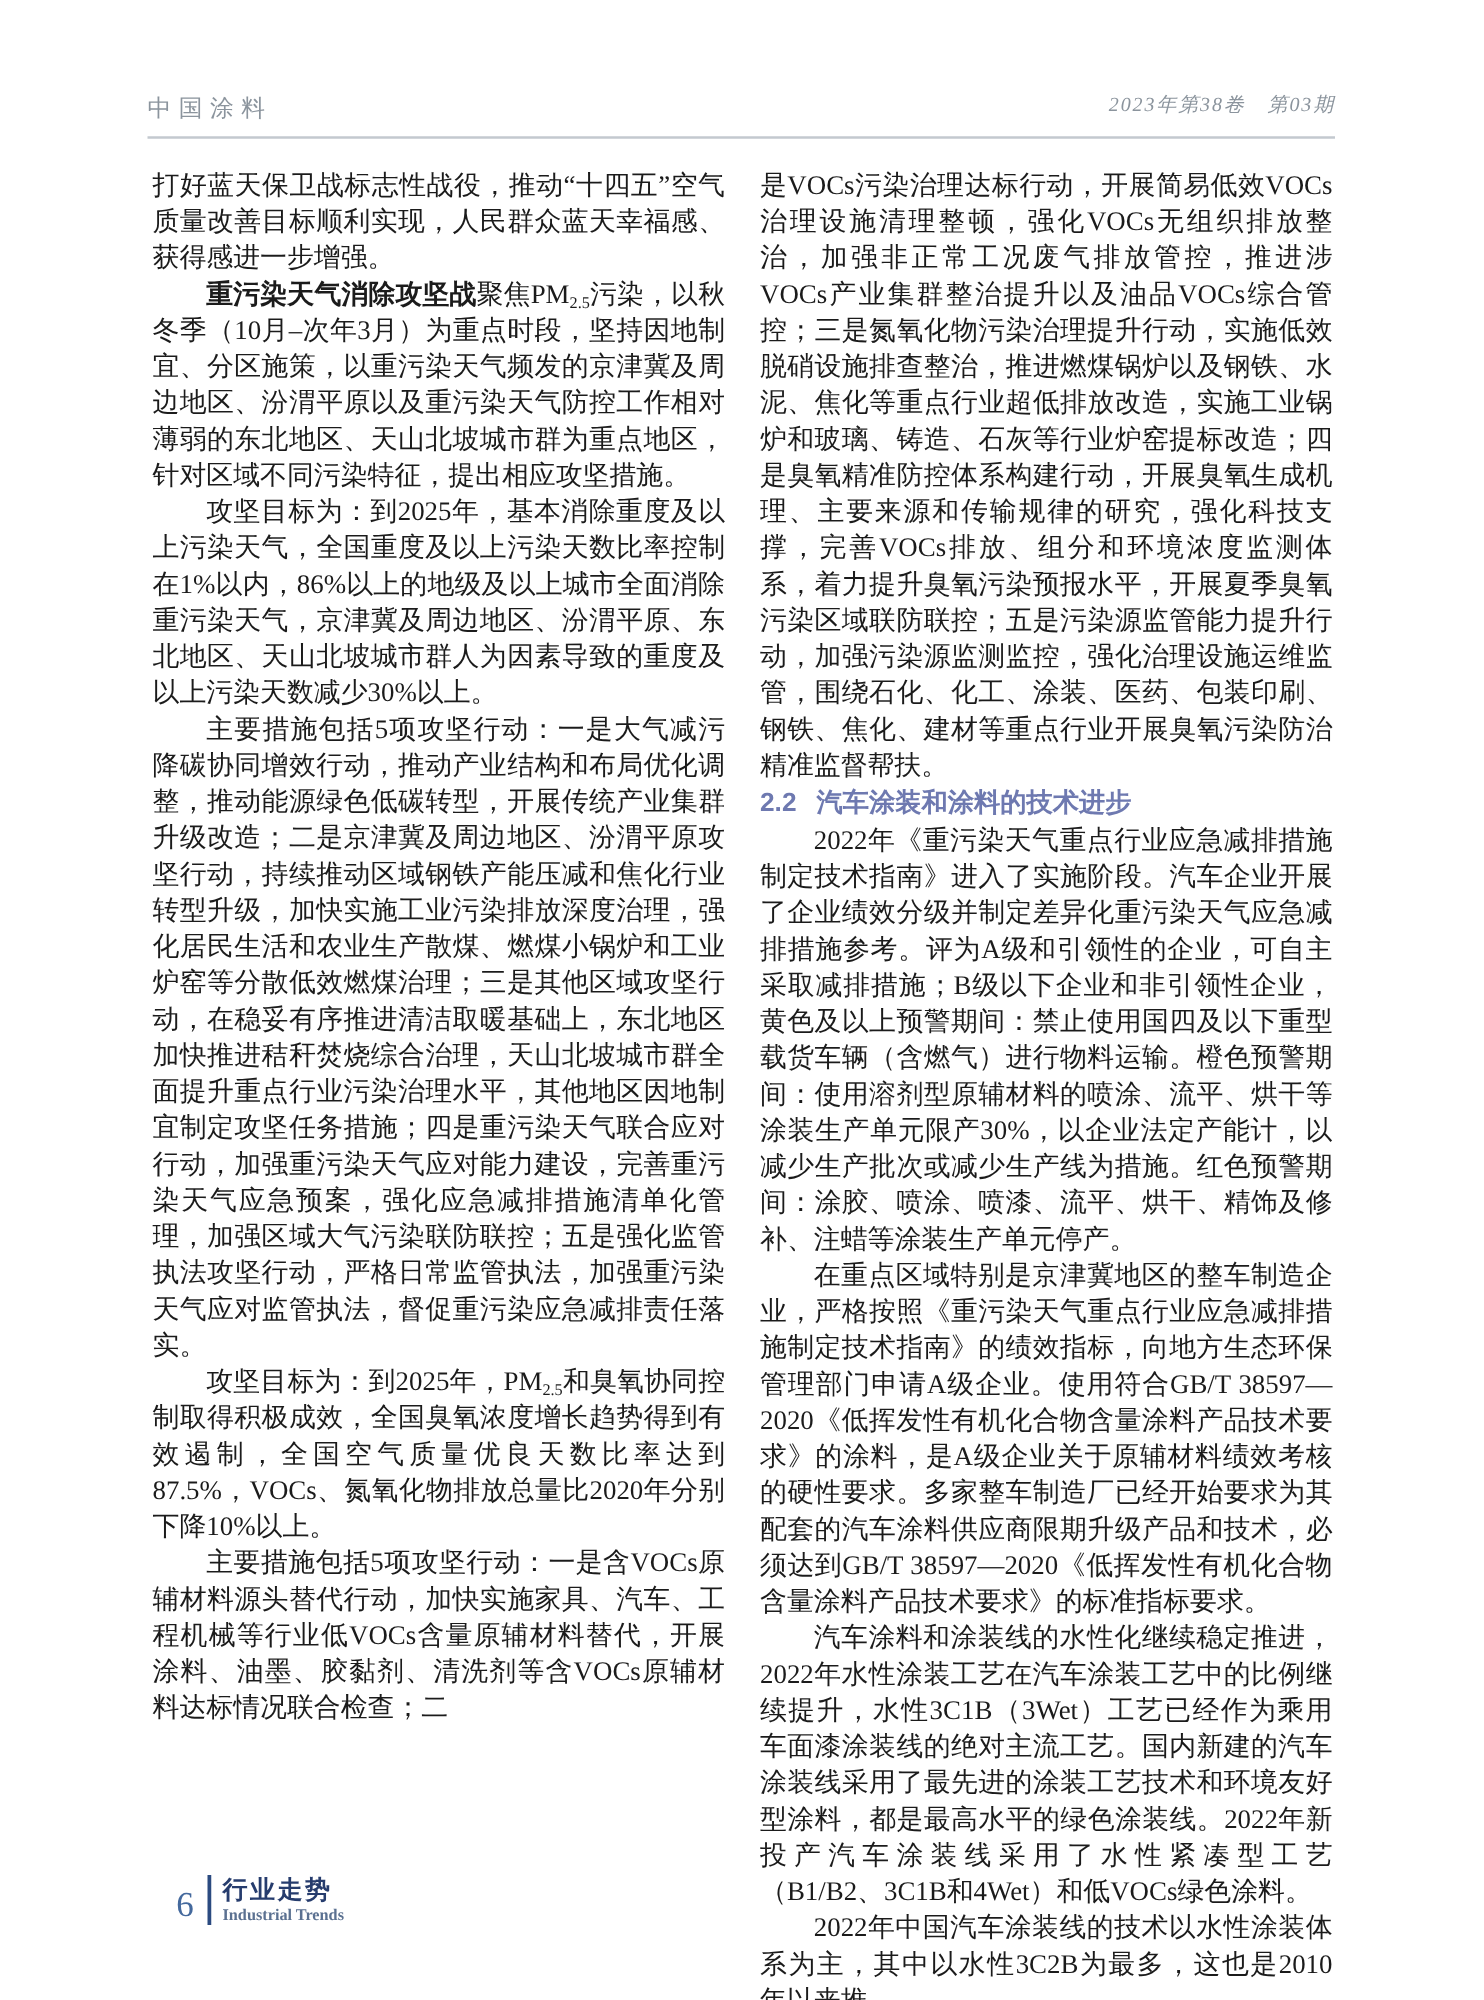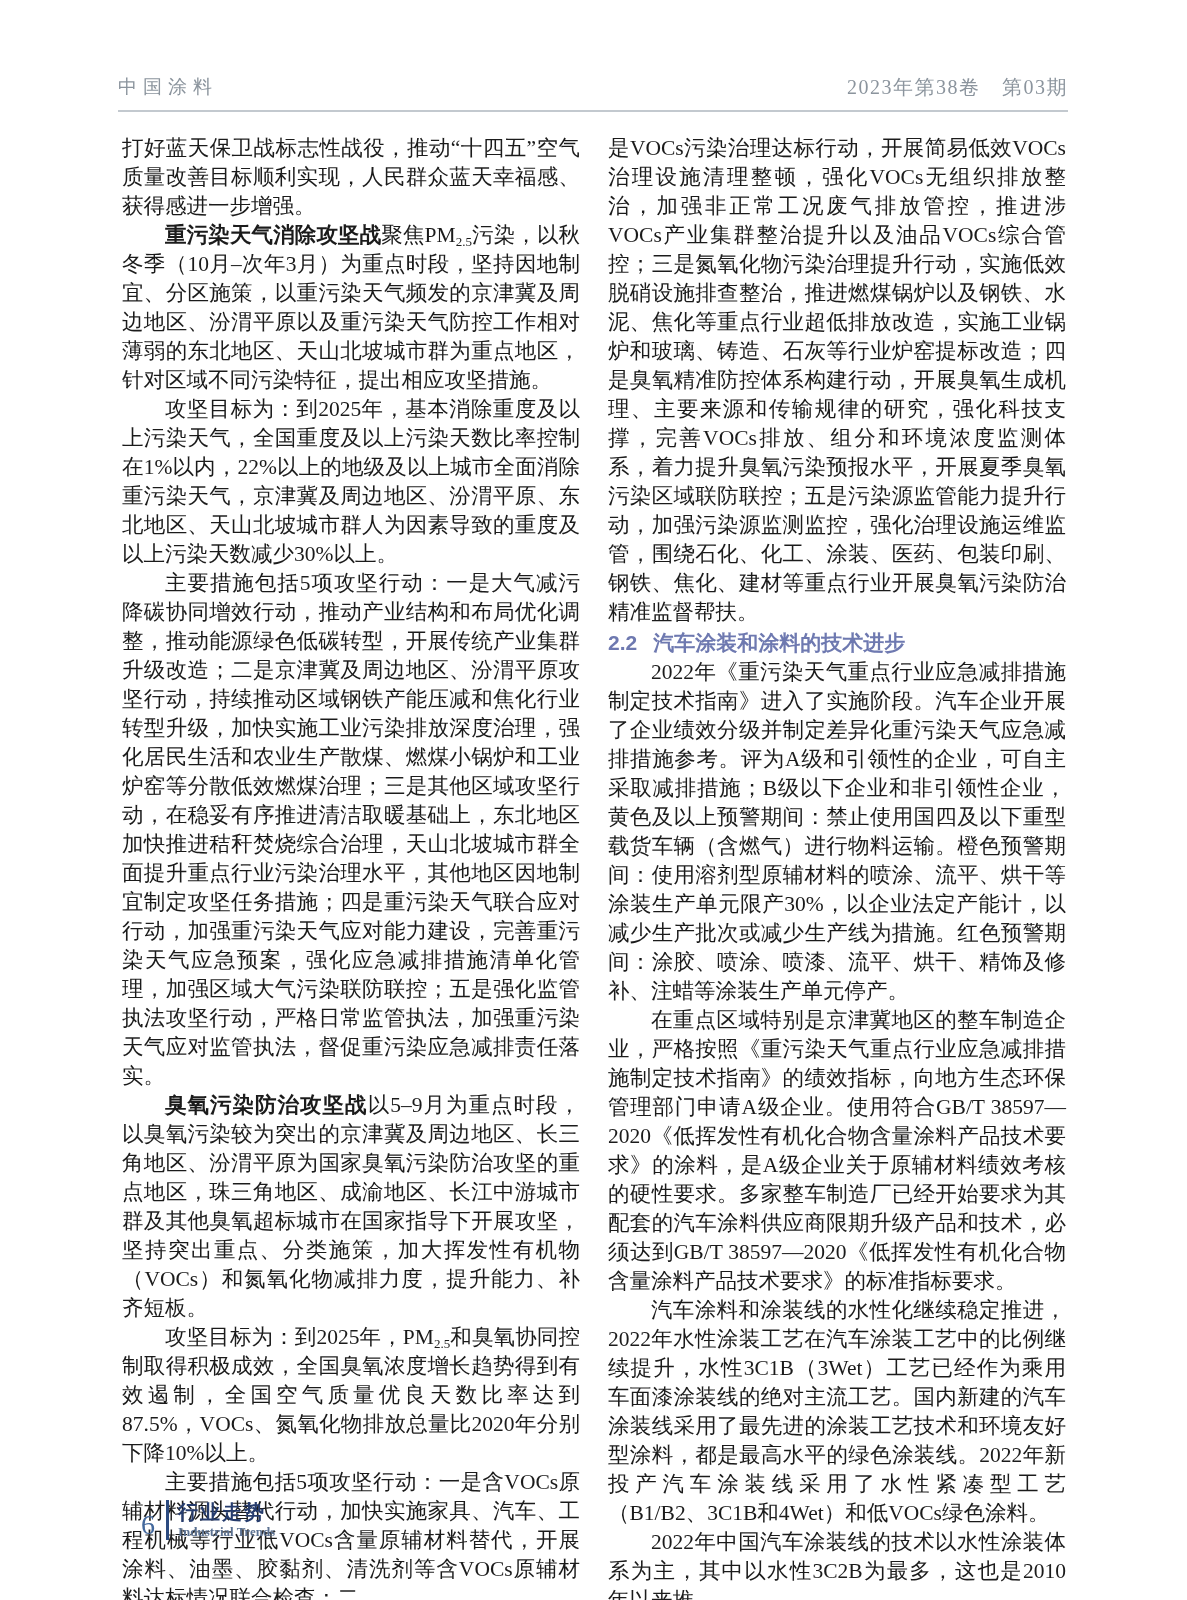--- a/index.html
+++ b/index.html
@@ -9,21 +9,21 @@
     font-family:"Liberation Serif","DejaVu Serif",serif;
     position:relative;
     overflow:hidden;
   }
   .page-header {
     position:absolute; top:74px; left:118px; width:950px;
     display:flex; justify-content:space-between; 
     padding-bottom:9px; border-bottom:2px solid #c3c9cf;
   }
   .journal-name { font-size:19px; color:#8b949d; letter-spacing:6px; }
-  .issue-info   { font-size:20px; color:#8b949d; letter-spacing:1.5px; }
+  .issue-info   { font-size:16px; color:#8b949d; letter-spacing:1.5px;font-style:italic; }
 
   .content {
     position:absolute; top:134px; left:122px; width:944px;
     display:flex; gap:28px;
   }
   .col {
     width:458px;
     font-size:21.5px;
     line-height:29px;
     color:#1b1b1b;
@@ -70,23 +70,22 @@
 
   <header class="page-header">
     <span class="journal-name">中国涂料</span>
     <span class="issue-info">2023年第38卷　第03期</span>
   </header>
 
   <main class="content">
     <section class="col">
         <p class="para"><span>打好蓝天保卫战标志性战役，推动“十四五”空气质量改善目标顺利实现，人民群众蓝天幸福感、获得感进一步增强。</span></p>
         <p class="para indent"><span class="bold">重污染天气消除攻坚战</span><span>聚焦PM</span><sub>2.5</sub><span>污染，以秋冬季（10月–次年3月）为重点时段，坚持因地制宜、分区施策，以重污染天气频发的京津冀及周边地区、汾渭平原以及重污染天气防控工作相对薄弱的东北地区、天山北坡城市群为重点地区，针对区域不同污染特征，提出相应攻坚措施。</span></p>
-        <p class="para indent"><span>攻坚目标为：到2025年，基本消除重度及以上污染天气，全国重度及以上污染天数比率控制在1%以内，22%以上的地级及以上城市全面消除重污染天气，京津冀及周边地区、汾渭平原、东北地区、天山北坡城市群人为因素导致的重度及以上污染天数减少30%以上。</span></p>
+        <p class="para indent"><span>攻坚目标为：到2025年，基本消除重度及以上污染天气，全国重度及以上污染天数比率控制在1%以内，86%以上的地级及以上城市全面消除重污染天气，京津冀及周边地区、汾渭平原、东北地区、天山北坡城市群人为因素导致的重度及以上污染天数减少30%以上。</span></p>
         <p class="para indent"><span>主要措施包括5项攻坚行动：一是大气减污降碳协同增效行动，推动产业结构和布局优化调整，推动能源绿色低碳转型，开展传统产业集群升级改造；二是京津冀及周边地区、汾渭平原攻坚行动，持续推动区域钢铁产能压减和焦化行业转型升级，加快实施工业污染排放深度治理，强化居民生活和农业生产散煤、燃煤小锅炉和工业炉窑等分散低效燃煤治理；三是其他区域攻坚行动，在稳妥有序推进清洁取暖基础上，东北地区加快推进秸秆焚烧综合治理，天山北坡城市群全面提升重点行业污染治理水平，其他地区因地制宜制定攻坚任务措施；四是重污染天气联合应对行动，加强重污染天气应对能力建设，完善重污染天气应急预案，强化应急减排措施清单化管理，加强区域大气污染联防联控；五是强化监管执法攻坚行动，严格日常监管执法，加强重污染天气应对监管执法，督促重污染应急减排责任落实。</span></p>
-        <p class="para indent"><span class="bold">臭氧污染防治攻坚战</span><span>以5–9月为重点时段，以臭氧污染较为突出的京津冀及周边地区、长三角地区、汾渭平原为国家臭氧污染防治攻坚的重点地区，珠三角地区、成渝地区、长江中游城市群及其他臭氧超标城市在国家指导下开展攻坚，坚持突出重点、分类施策，加大挥发性有机物（VOCs）和氮氧化物减排力度，提升能力、补齐短板。</span></p>
         <p class="para indent"><span>攻坚目标为：到2025年，PM</span><sub>2.5</sub><span>和臭氧协同控制取得积极成效，全国臭氧浓度增长趋势得到有效遏制，全国空气质量优良天数比率达到87.5%，VOCs、氮氧化物排放总量比2020年分别下降10%以上。</span></p>
         <p class="para indent"><span>主要措施包括5项攻坚行动：一是含VOCs原辅材料源头替代行动，加快实施家具、汽车、工程机械等行业低VOCs含量原辅材料替代，开展涂料、油墨、胶黏剂、清洗剂等含VOCs原辅材料达标情况联合检查；二</span></p>
       </section>
     <section class="col">
         <p class="para"><span>是VOCs污染治理达标行动，开展简易低效VOCs治理设施清理整顿，强化VOCs无组织排放整治，加强非正常工况废气排放管控，推进涉VOCs产业集群整治提升以及油品VOCs综合管控；三是氮氧化物污染治理提升行动，实施低效脱硝设施排查整治，推进燃煤锅炉以及钢铁、水泥、焦化等重点行业超低排放改造，实施工业锅炉和玻璃、铸造、石灰等行业炉窑提标改造；四是臭氧精准防控体系构建行动，开展臭氧生成机理、主要来源和传输规律的研究，强化科技支撑，完善VOCs排放、组分和环境浓度监测体系，着力提升臭氧污染预报水平，开展夏季臭氧污染区域联防联控；五是污染源监管能力提升行动，加强污染源监测监控，强化治理设施运维监管，围绕石化、化工、涂装、医药、包装印刷、钢铁、焦化、建材等重点行业开展臭氧污染防治精准监督帮扶。</span></p>
         <div class="sec-heading"><span class="sec-num">2.2</span><span>汽车涂装和涂料的技术进步</span></div>
         <p class="para indent"><span>2022年《重污染天气重点行业应急减排措施制定技术指南》进入了实施阶段。汽车企业开展了企业绩效分级并制定差异化重污染天气应急减排措施参考。评为A级和引领性的企业，可自主采取减排措施；B级以下企业和非引领性企业，黄色及以上预警期间：禁止使用国四及以下重型载货车辆（含燃气）进行物料运输。橙色预警期间：使用溶剂型原辅材料的喷涂、流平、烘干等涂装生产单元限产30%，以企业法定产能计，以减少生产批次或减少生产线为措施。红色预警期间：涂胶、喷涂、喷漆、流平、烘干、精饰及修补、注蜡等涂装生产单元停产。</span></p>
         <p class="para indent"><span>在重点区域特别是京津冀地区的整车制造企业，严格按照《重污染天气重点行业应急减排措施制定技术指南》的绩效指标，向地方生态环保管理部门申请A级企业。使用符合GB/T 38597—2020《低挥发性有机化合物含量涂料产品技术要求》的涂料，是A级企业关于原辅材料绩效考核的硬性要求。多家整车制造厂已经开始要求为其配套的汽车涂料供应商限期升级产品和技术，必须达到GB/T 38597—2020《低挥发性有机化合物含量涂料产品技术要求》的标准指标要求。</span></p>
         <p class="para indent"><span>汽车涂料和涂装线的水性化继续稳定推进，2022年水性涂装工艺在汽车涂装工艺中的比例继续提升，水性3C1B（3Wet）工艺已经作为乘用车面漆涂装线的绝对主流工艺。国内新建的汽车涂装线采用了最先进的涂装工艺技术和环境友好型涂料，都是最高水平的绿色涂装线。2022年新投产汽车涂装线采用了水性紧凑型工艺（B1/B2、3C1B和4Wet）和低VOCs绿色涂料。</span></p>
         <p class="para indent"><span>2022年中国汽车涂装线的技术以水性涂装体系为主，其中以水性3C2B为最多，这也是2010年以来推</span></p>

